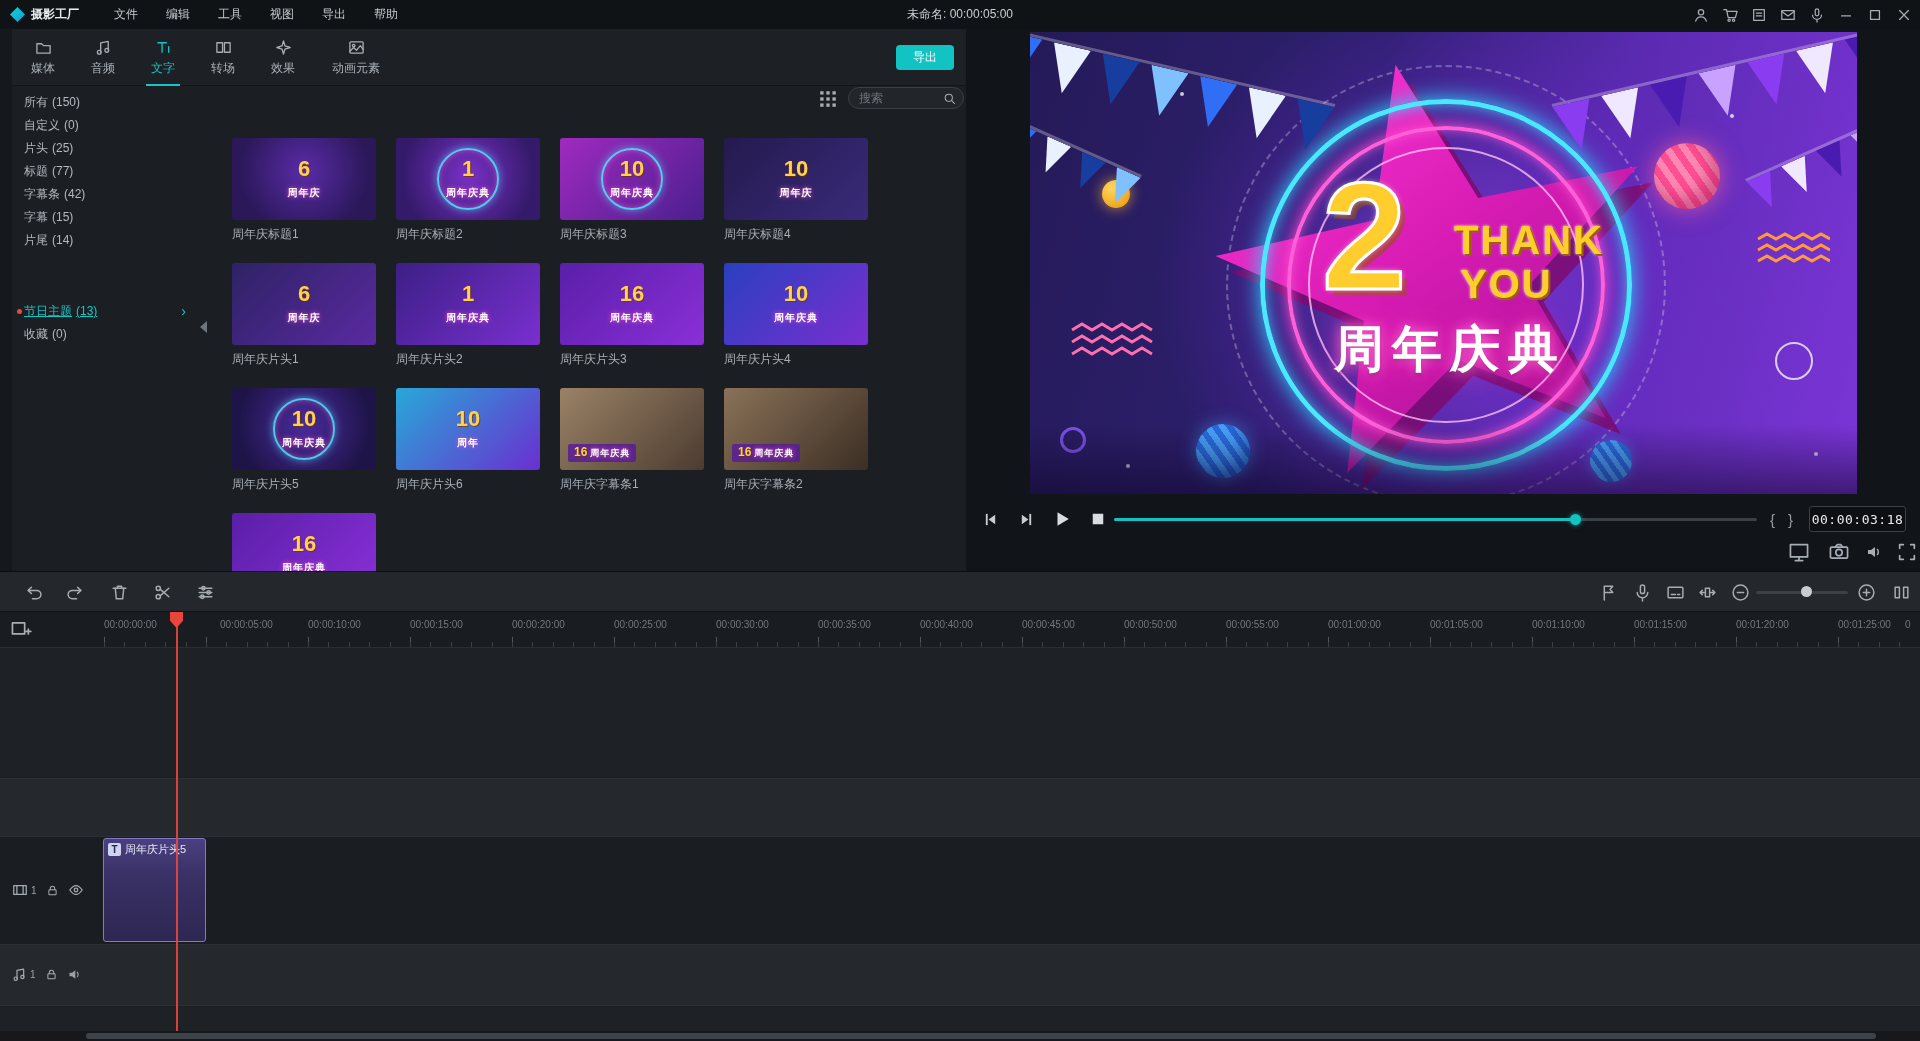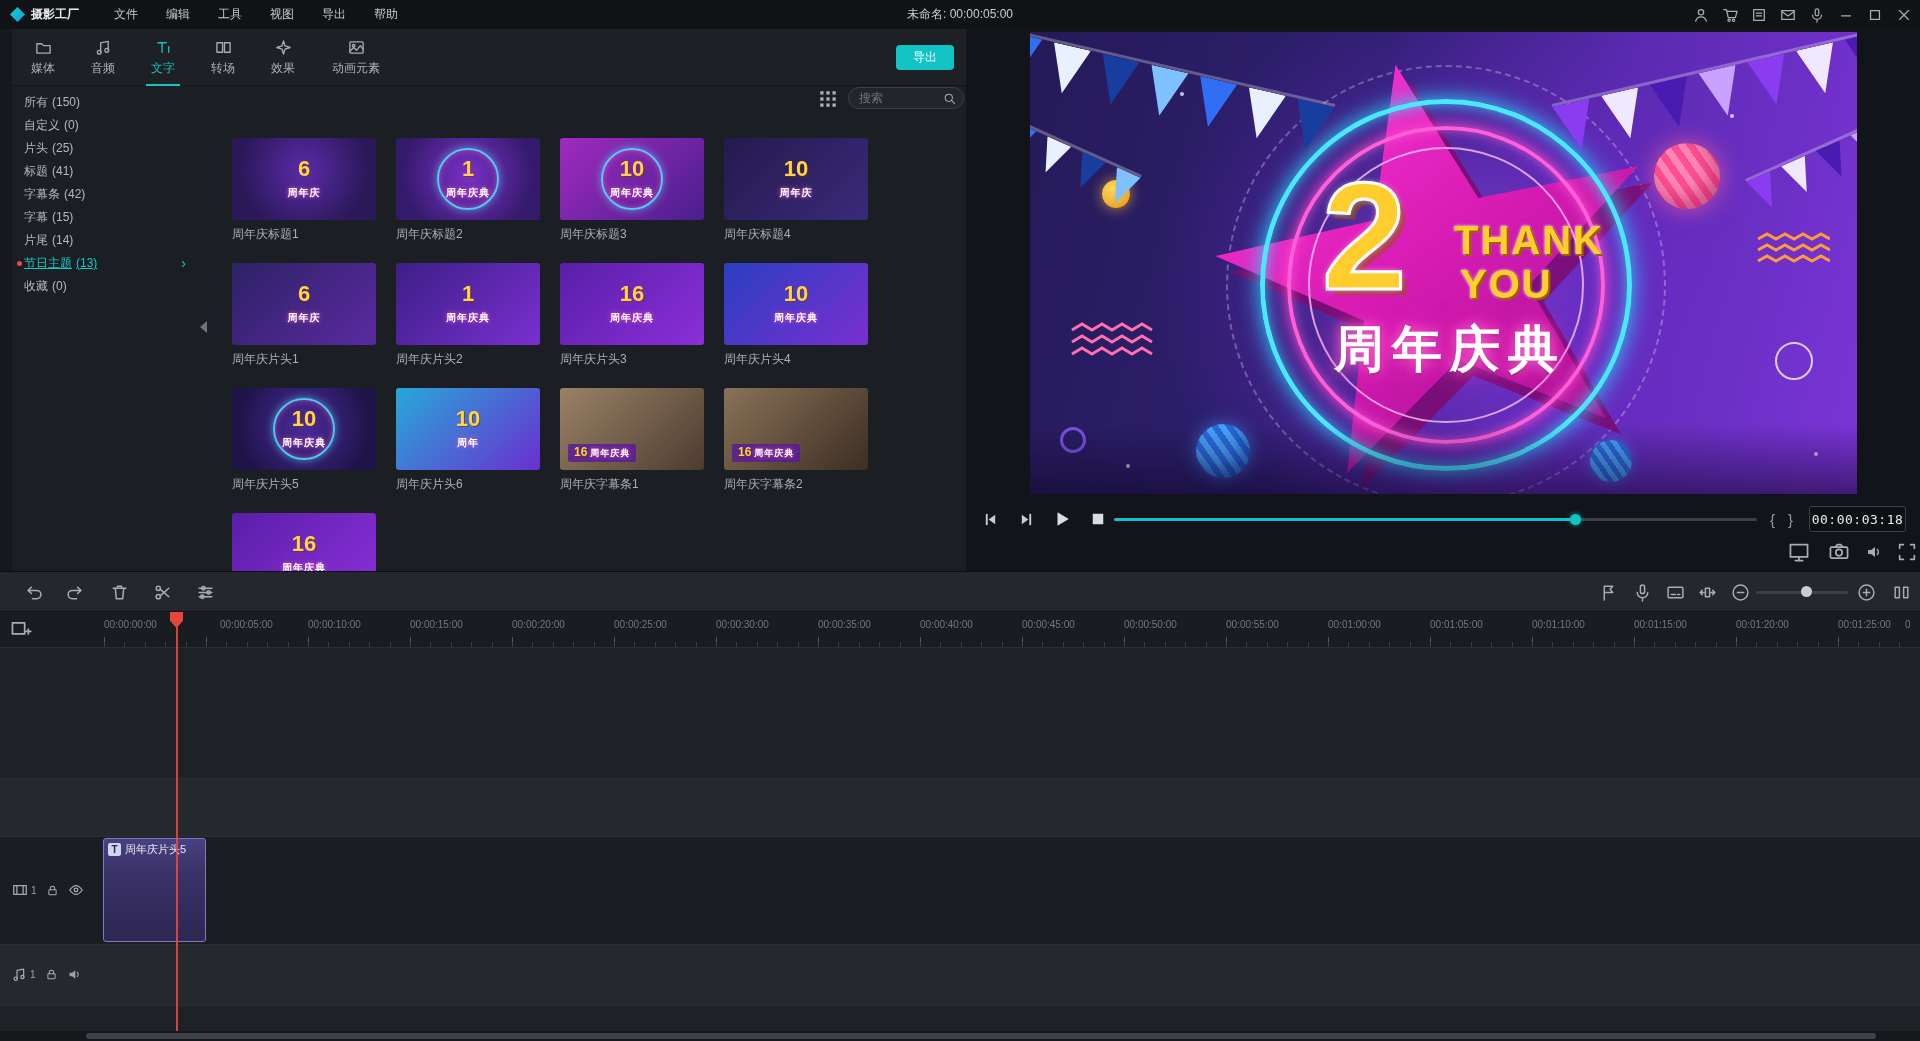--- a/index.html
+++ b/index.html
@@ -27,21 +27,21 @@
   .tab { position:absolute; top:0; height:57px; width:58px; display:flex; flex-direction:column; align-items:center; justify-content:center; gap:4px; color:#aab1b8; font-size:12px; cursor:pointer; }
   .tab svg { width:17px; height:17px; }
   .tab.active { color:#14c6c6; }
   .tab.active .ic { stroke:#14c6c6; }
   .tab.active::after { content:""; position:absolute; bottom:0; left:12px; right:12px; height:2px; background:#14c6c6; }
   .export-btn { position:absolute; top:16px; right:22px; width:58px; height:25px; background:#12c3c3; border:none; border-radius:4px; color:#ffffff; font-size:12px; cursor:pointer; }
 
   .cats { position:absolute; top:62px; left:0; width:200px; }
   .cat { height:23px; line-height:23px; padding-left:12px; font-size:12px; color:#b3b9c0; position:relative; cursor:pointer; white-space:nowrap; }
   .cat .cnt { margin-left:4px; }
-  .cat.active { color:#14c6c6; text-decoration:underline; }
+  .cat.active { color:#14c6c6; text-decoration:underline;margin-top:48px; }
   .cat.active::before { content:""; position:absolute; left:5px; top:9px; width:5px; height:5px; border-radius:50%; background:#e84a3f; }
   .cat.active .chev { position:absolute; right:26px; top:0; color:#14c6c6; font-size:14px; text-decoration:none; }
   .collapse-arrow { position:absolute; left:188px; top:292px; width:0; height:0; border-top:6px solid transparent; border-bottom:6px solid transparent; border-right:7px solid #6e757d; cursor:pointer; }
 
   .grid-view-btn { position:absolute; left:806px; top:60px; width:20px; height:20px; cursor:pointer; }
   .search-box { position:absolute; left:836px; top:58px; width:116px; height:22px; background:#22262b; border:1px solid #3a3f45; border-radius:11px; }
   .search-input { width:100%; height:100%; background:transparent; border:none; outline:none; color:#cfd4d9; font-size:12px; padding:0 26px 0 10px; }
   .search-input::placeholder { color:#6f767d; }
   .search-mag { position:absolute; right:7px; top:4px; width:13px; height:13px; }
 
@@ -272,21 +272,21 @@
           </svg>
         <span>动画元素</span>
       </div>
       <button class="export-btn">导出</button>
     </div>
 
     <aside class="cats">
       <div class="cat"><span>所有</span><span class="cnt">(150)</span></div>
       <div class="cat"><span>自定义</span><span class="cnt">(0)</span></div>
       <div class="cat"><span>片头</span><span class="cnt">(25)</span></div>
-      <div class="cat"><span>标题</span><span class="cnt">(41)</span></div>
+      <div class="cat"><span>标题</span><span class="cnt">(77)</span></div>
       <div class="cat"><span>字幕条</span><span class="cnt">(42)</span></div>
       <div class="cat"><span>字幕</span><span class="cnt">(15)</span></div>
       <div class="cat"><span>片尾</span><span class="cnt">(14)</span></div>
       <div class="cat active"><span>节日主题</span><span class="cnt">(13)</span><span class="chev">›</span></div>
       <div class="cat"><span>收藏</span><span class="cnt">(0)</span></div>
     </aside>
     <div class="collapse-arrow"></div>
 
     <span class="grid-view-btn">
       <svg viewBox="0 0 18 18" fill="#a6adb4">

